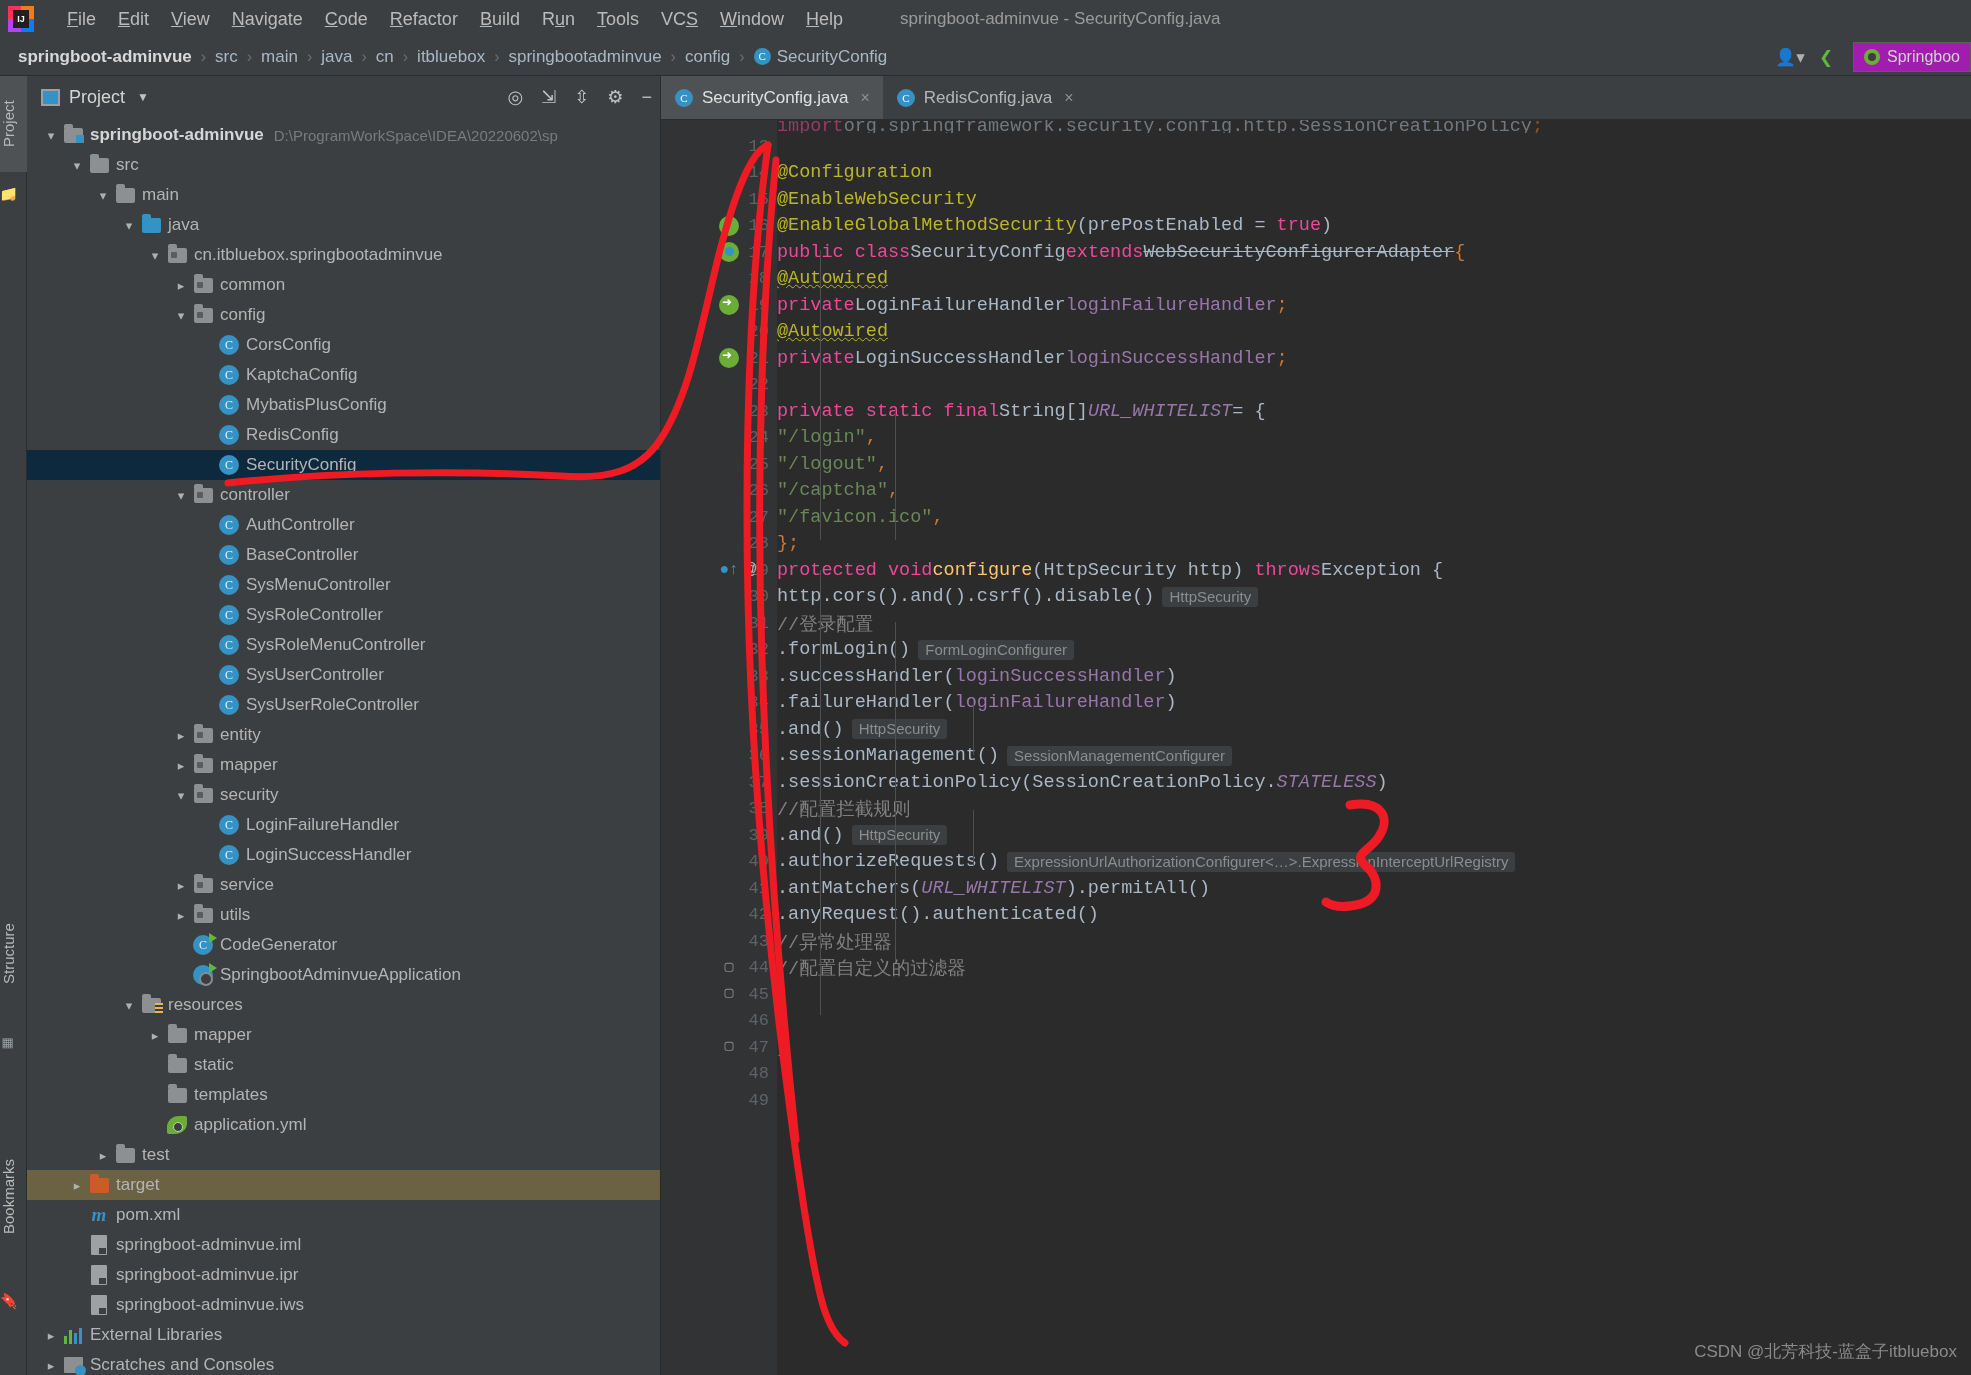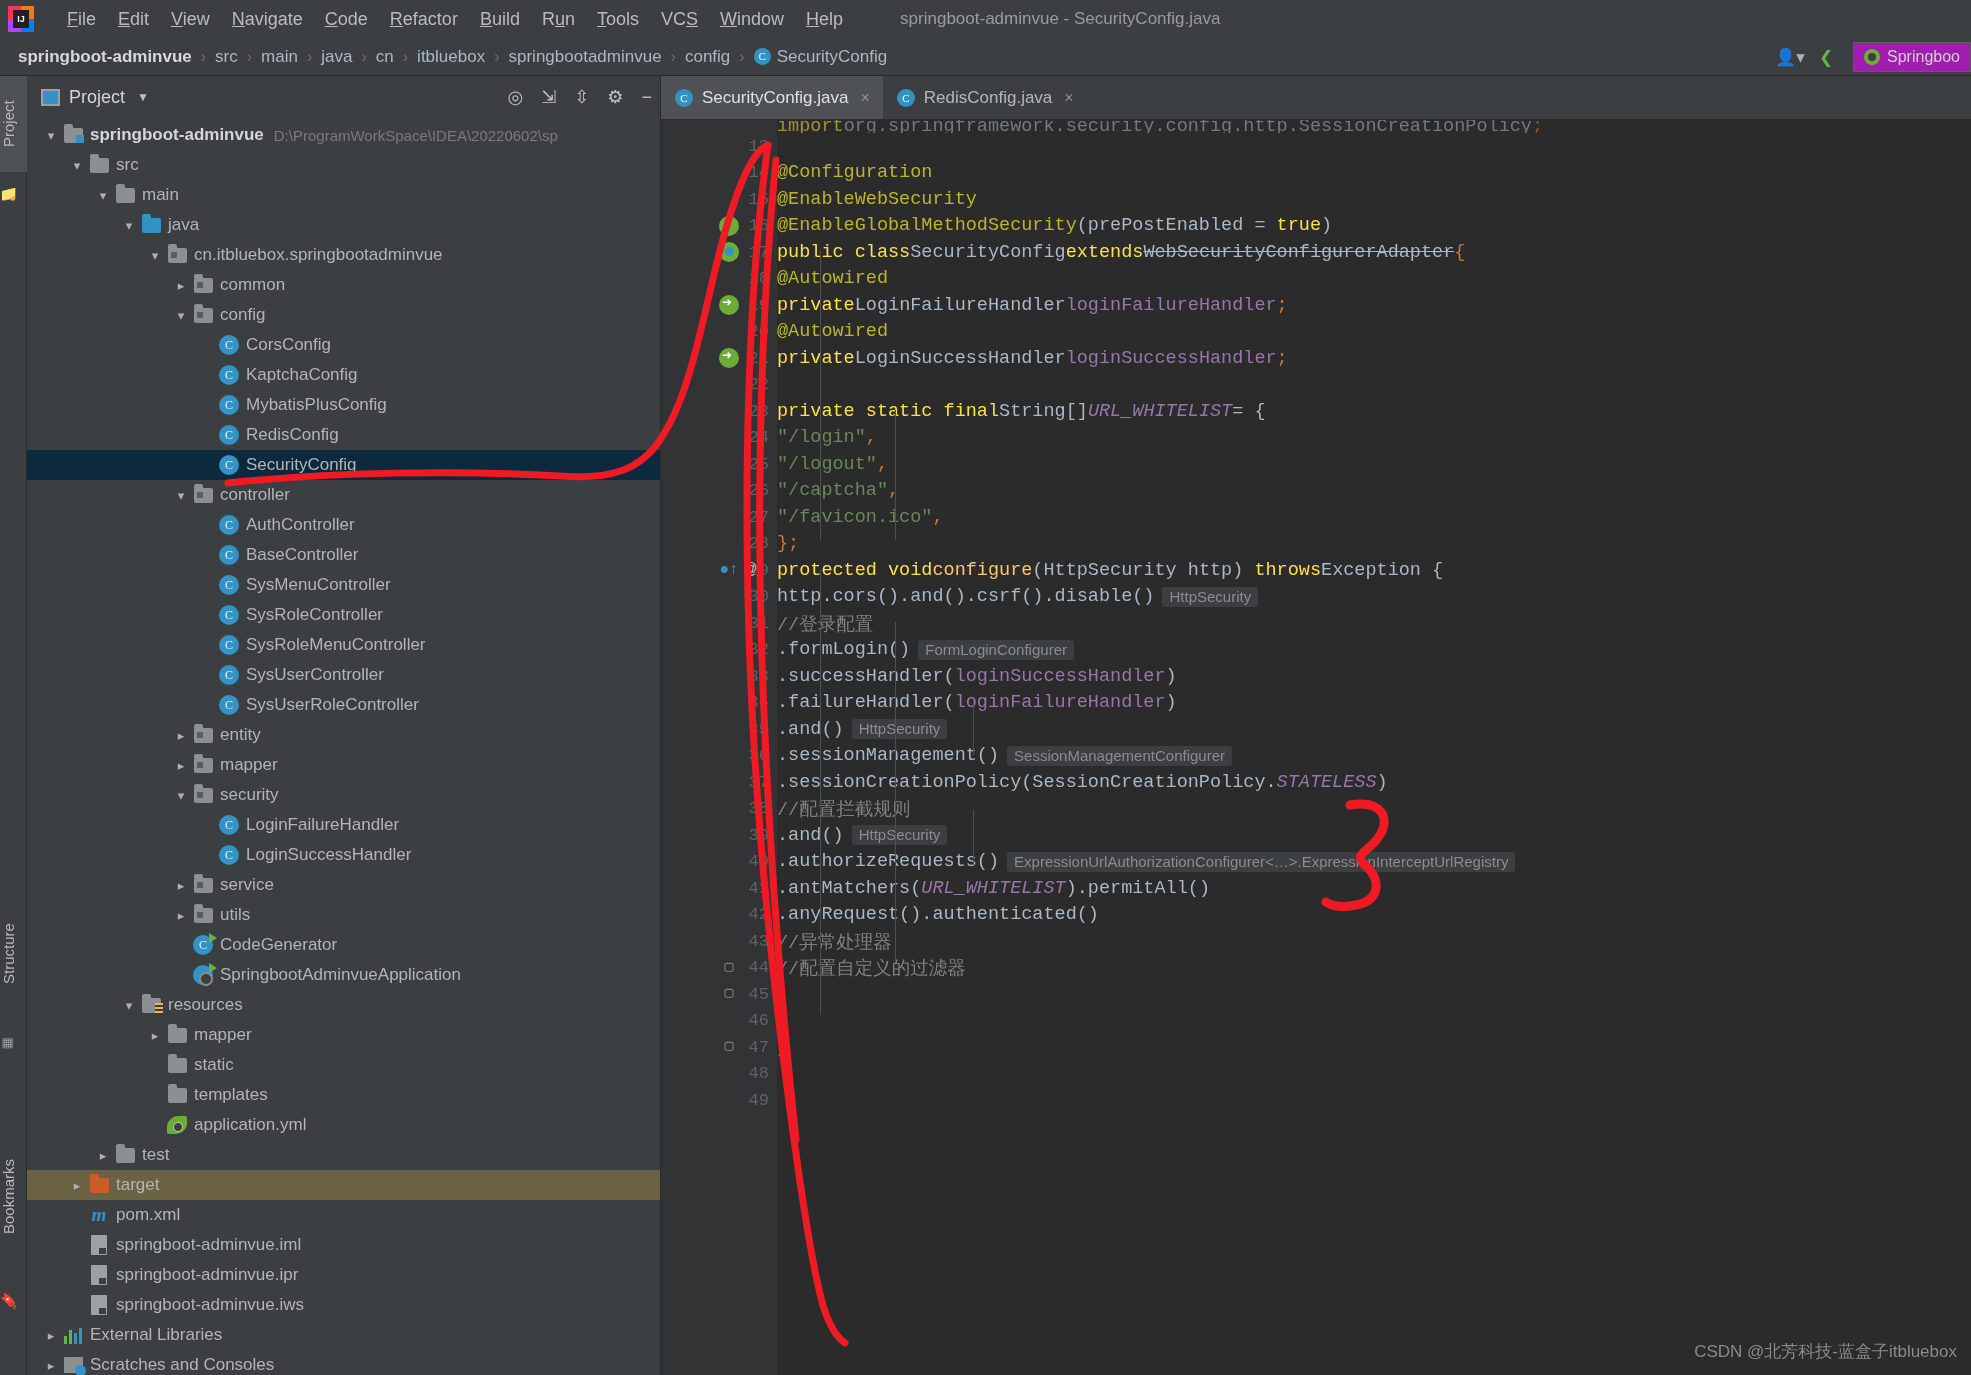--- a/index.html
+++ b/index.html
@@ -248,37 +248,37 @@
   .gmark.atsign { color: #bbbbbb; font-size: 17px; line-height: 20px; text-align: center;
     font-family: "Liberation Mono", monospace; }
   .gmark.lockico { color: #8a8a8a; font-size: 15px; line-height: 20px; text-align: center; }
   .foldmark {
     position: absolute; left: 0px; top: 4px; width: 18px; height: 18px;
     border: 1px solid #777b7e; color: #9aa0a6; font-size: 12px; line-height: 16px;
     text-align: center; font-family: "Liberation Sans", sans-serif;
   }
 
   
-  .kw  { color: #fde047; }
+  .kw  { color: #ec4899; }
   .ann { color: #bbb529; }
   .str { color: #6a8759; }
   .cmt { color: #808080; }
   .fn  { color: #ffc66d; }
   .fld { color: #9876aa; }
   .cnst{ color: #9876aa; font-style: italic; }
   .typ { color: #a9b7c6; }
   .pun { color: #cc7832; }
   .strike { text-decoration: line-through; }
   .hint {
     background: #3b3f41; color: #8c8c8c; font-size: 15px; border-radius: 3px;
     padding: 1px 7px; font-family: "Liberation Sans", sans-serif; margin-left: 8px;
     vertical-align: 2px; display: inline-block; line-height: 18px;
   }
   .squiggly {
-    text-decoration-style: wavy;
+    text-decoration: underline; text-decoration-style: wavy;
     text-decoration-color: #bbb529; text-decoration-thickness: 1px;
   }
   .indent-guide {
     position: absolute; width: 1px; background: #4b5052; top: 0;
   }
 
   
   .overlay { position: absolute; left: 0; top: 0; width: 1971px; height: 1375px;
              pointer-events: none; }
 

